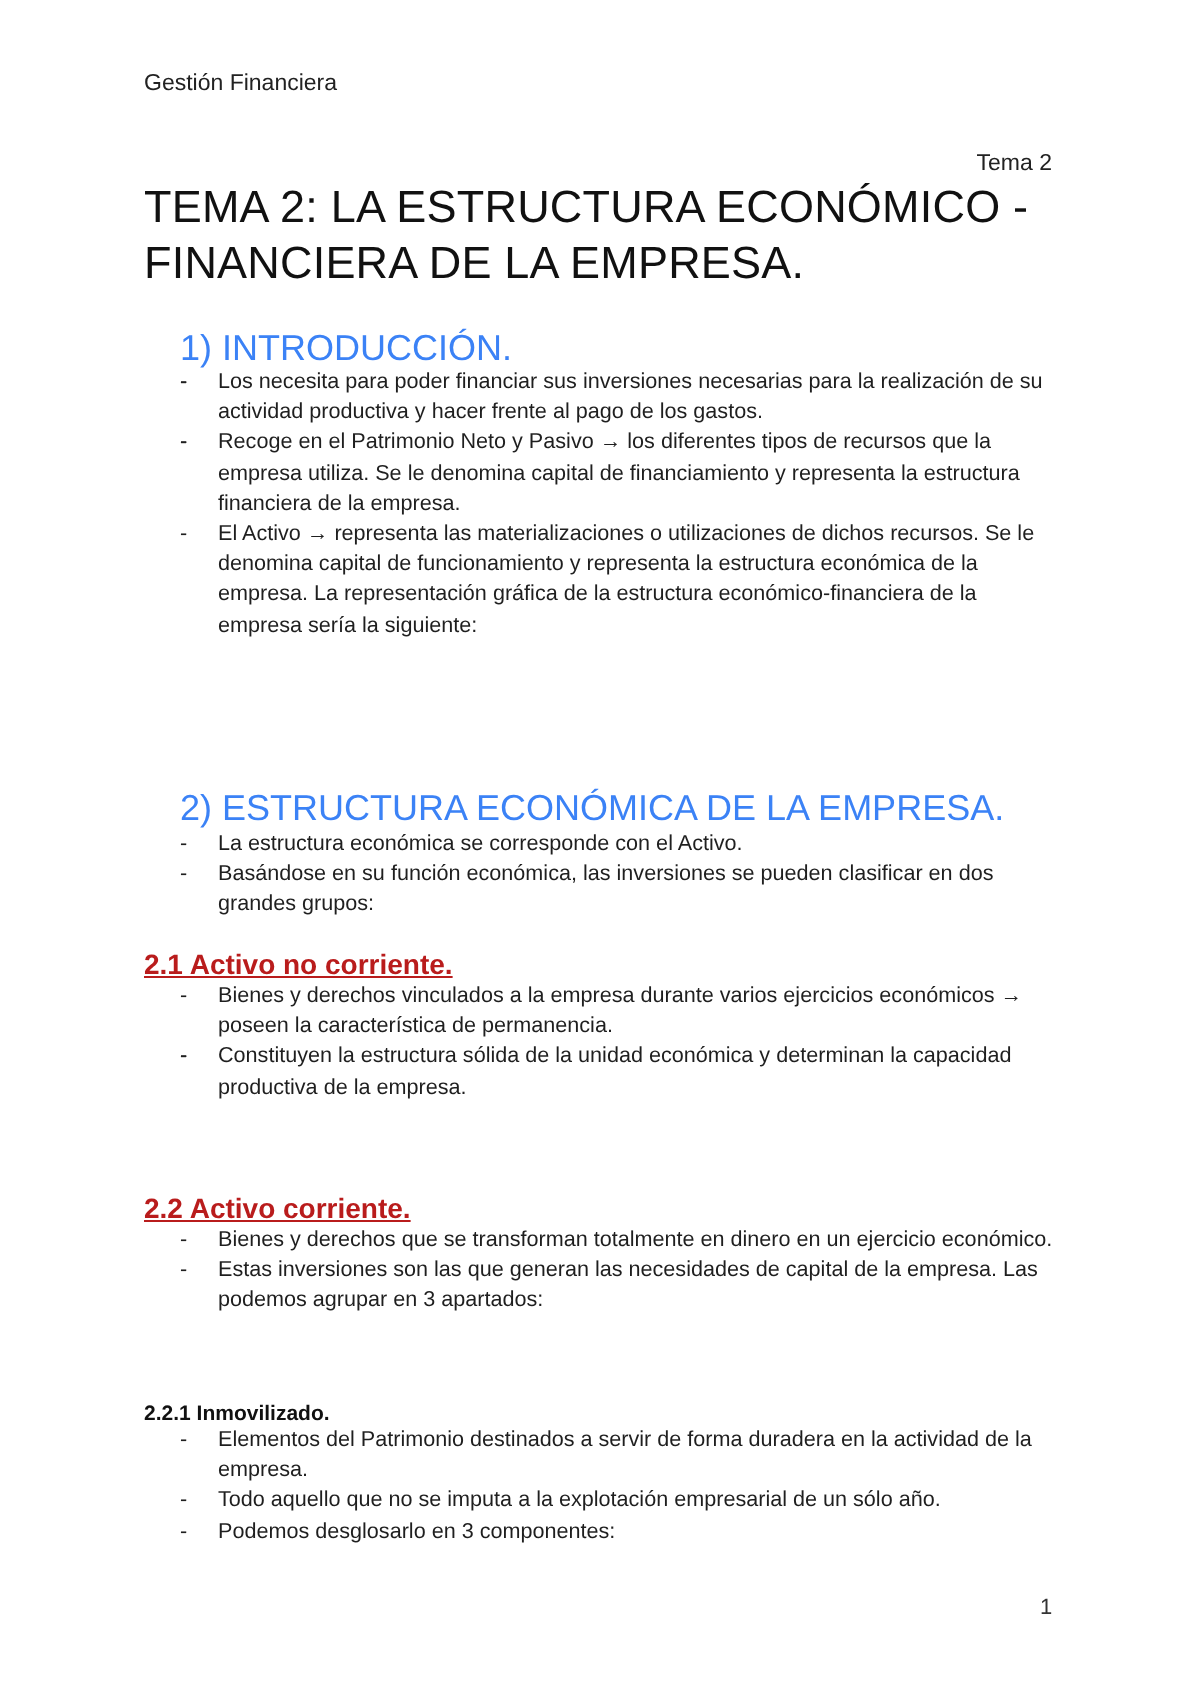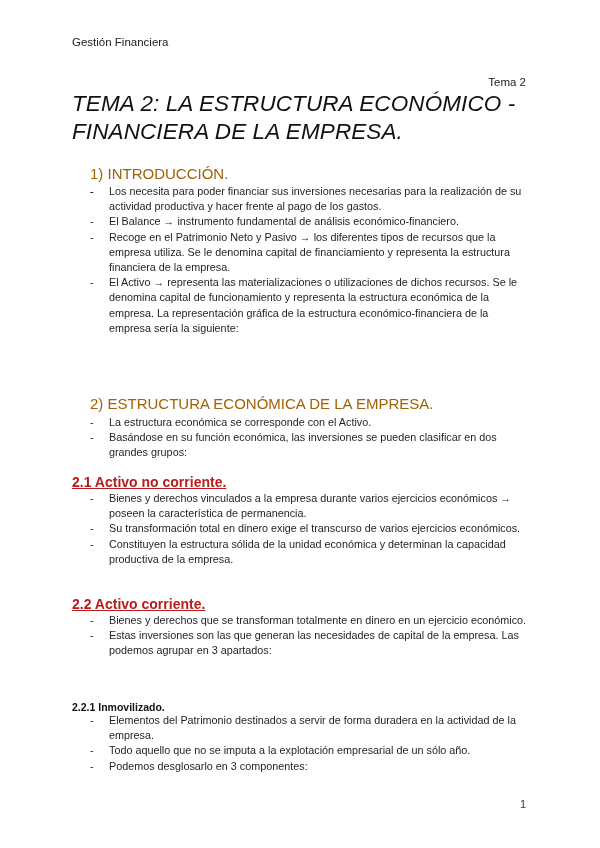--- a/index.html
+++ b/index.html
@@ -2,22 +2,22 @@
 <html><head>
 <meta charset="utf-8">
 <style>
   html, body { margin: 0; padding: 0; background: #ffffff; }
   body { width: 600px; height: 848px; position: relative; overflow: hidden;
          font-family: "Liberation Sans", sans-serif; color: #1a1a1a; }
   .abs { position: absolute; }
   .hdr { top: 36px; font-size: 11.5px; color: #222; }
   .hdr-left { left: 72px; }
   .hdr-right { right: 74px; margin-top: 40px; }
-  .title { left: 72px; top: 90px; width: 470px; font-size: 22.5px; line-height: 28px; color: #111; letter-spacing: 0.1px; font-style: italic; }
-  .h1 { font-size: 15px; color: #a16207; line-height: 20px; }
+  .title { left: 72px; top: 90px; width: 470px; font-size: 22.5px; line-height: 28px; color: #111; letter-spacing: 0.1px; }
+  .h1 { font-size: 18px; color: #3b82f6; line-height: 20px; }
   .h2 { font-size: 14px; font-weight: bold; text-decoration: underline; color: #b91c1c; line-height: 18px; }
   .h3 { font-size: 10.5px; font-weight: bold; color: #111; line-height: 14px; }
   ul.blist { list-style: none; margin: 0; padding: 0; position: absolute; font-size: 10.8px; line-height: 15.2px; color: #1f1f1f; }
   ul.blist li { position: relative; padding-left: 19px; }
   ul.blist li .dash { position: absolute; left: 0; top: 0; }
   .pnum { left: 520px; top: 798px; font-size: 11px; color: #333; }
 </style>
 </head>
 <body>
 
@@ -25,35 +25,35 @@
 
   <div class="abs hdr hdr-left">Gestión Financiera</div>
   <div class="abs hdr hdr-right">Tema 2</div>
 
   <div class="abs title">TEMA 2: LA ESTRUCTURA ECONÓMICO - FINANCIERA DE LA EMPRESA.</div>
 
   <div class="abs h1" style="left:90px; top:164px;">1) INTRODUCCIÓN.</div>
   <ul class="blist" style="left:90px; top:184px; width:440px;">
     <li><span class="dash">-</span></li>
     <li><span class="dash">-</span><span>Los necesita para poder financiar sus inversiones necesarias para la realización de su actividad productiva y hacer frente al pago de los gastos.</span></li>
-    <li><span class="dash">-</span><span>El Balance → instrumento fundamental de análisis económico-financiero.</span></li>
+    <li><span class="dash">-</span></li>
     <li><span class="dash">-</span><span>Recoge en el Patrimonio Neto y Pasivo → los diferentes tipos de recursos que la empresa utiliza. Se le denomina capital de financiamiento y representa la estructura financiera de la empresa.</span></li>
     <li><span class="dash">-</span><span>El Activo → representa las materializaciones o utilizaciones de dichos recursos. Se le denomina capital de funcionamiento y representa la estructura económica de la empresa. La representación gráfica de la estructura económico-financiera de la empresa sería la siguiente:</span></li>
   </ul>
 
   <div class="abs h1" style="left:90px; top:394px;">2)  ESTRUCTURA ECONÓMICA DE LA EMPRESA.</div>
   <ul class="blist" style="left:90px; top:415px; width:440px;">
     <li><span class="dash">-</span><span>La estructura económica se corresponde con el Activo.</span></li>
     <li><span class="dash">-</span><span>Basándose en su función económica, las inversiones se pueden clasificar en dos grandes grupos:</span></li>
   </ul>
 
   <div class="abs h2" style="left:72px; top:473px;">2.1 Activo no corriente.</div>
   <ul class="blist" style="left:90px; top:491px; width:440px;">
     <li><span class="dash">-</span><span>Bienes y derechos vinculados a la empresa durante varios ejercicios económicos → poseen la característica de permanencia.</span></li>
-    <li><span class="dash">-</span><span>Su transformación total en dinero exige el transcurso de varios ejercicios económicos.</span></li>
+    <li><span class="dash">-</span></li>
     <li><span class="dash">-</span><span>Constituyen la estructura sólida de la unidad económica y determinan la capacidad productiva de la empresa.</span></li>
   </ul>
 
   <div class="abs h2" style="left:72px; top:595px;text-align:right;">2.2 Activo corriente.</div>
   <ul class="blist" style="left:90px; top:613px; width:440px;">
     <li><span class="dash">-</span><span>Bienes y derechos que se transforman totalmente en dinero en un ejercicio económico.</span></li>
     <li><span class="dash">-</span><span>Estas inversiones son las que generan las necesidades de capital de la empresa. Las podemos agrupar en 3 apartados:</span></li>
   </ul>
 
   <div class="abs h3" style="left:72px; top:700px;">2.2.1 Inmovilizado.</div>

